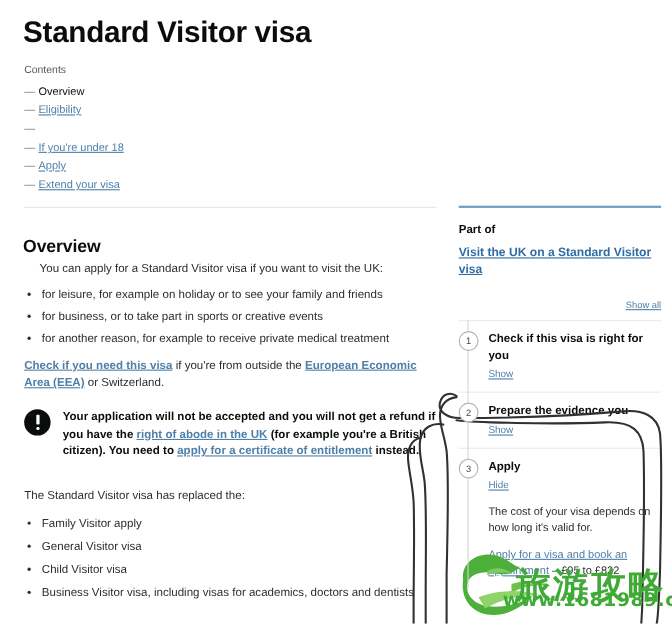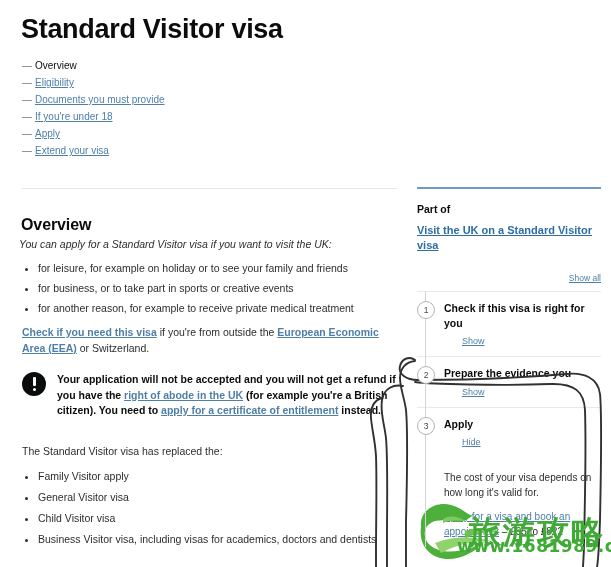--- a/index.html
+++ b/index.html
@@ -38,21 +38,21 @@
   }
 
   .sec-heading{
     position:absolute;left:21px;top:203px;
     font-size:16px;font-weight:bold;color:#0b0c0c;letter-spacing:-0.1px;
   }
 
   .para{
     position:absolute;font-size:10.5px;line-height:16px;color:#2b2e2f;
   }
-  .p-intro{left:19px;top:236px;width:370px;font-style:italic;}
+  .p-intro{left:36px;top:236px;width:370px;}
 
   .bullets{position:absolute;left:22px;top:258px;width:375px;}
   .bullets ul{margin:0;padding-left:16px;}
   .bullets li{font-size:10.5px;line-height:20px;color:#2b2e2f;}
 
   .p-check{left:22px;top:324px;width:382px;}
   .lnk{color:#4e7fa8;text-decoration:underline;font-weight:bold;}
 
   
   .warn{position:absolute;left:22px;top:371px;width:382px;display:flex;}
@@ -106,23 +106,22 @@
   }
   .step-line{
     position:absolute;left:8px;top:0;bottom:0;width:1px;background:#d3d6d7;z-index:1;
   }
   .step-title{
     font-size:10.5px;font-weight:bold;line-height:14.5px;color:#0b0c0c;
   }
   .step-toggle{
     font-size:9px;color:#4e7fa8;text-decoration:underline;display:inline-block;
     margin-top:3px;
-    margin-left:18px;
-  }
-  .step-body{margin-top:21px;}
+  }
+  .step-body{margin-top:9px;}
   .step-body p{margin:0;font-size:10px;line-height:15px;color:#2b2e2f;}
   .step-body .cost-link{
     display:inline;font-size:10px;line-height:15px;
     color:#4e7fa8;text-decoration:underline;
   }
   .cost-row{margin-top:9px;font-size:10px;line-height:15px;color:#2b2e2f;}
 
   
   .annot{position:absolute;left:370px;top:352px;width:241px;height:215px;pointer-events:none;}
 
@@ -144,32 +143,32 @@
 </head>
 <body>
 
 <div class="page">
 
   <div class="main">
 
     <h1 class="page-title">Standard Visitor visa</h1>
 
     <div class="contents">
+      <div class="contents-label">Contents</div>
       <ul class="contents-list">
         <li>
           <span class="dash">—</span>
           <span class="c-current">Overview</span>
         </li>
         <li>
           <span class="dash">—</span>
           <span class="c-link">Eligibility</span>
         </li>
         <li>
           <span class="dash">—</span>
-          <span class="c-link">Documents you must provide</span>
         </li>
         <li>
           <span class="dash">—</span>
           <span class="c-link">If you're under 18</span>
         </li>
         <li>
           <span class="dash">—</span>
           <span class="c-link">Apply</span>
         </li>
         <li>

